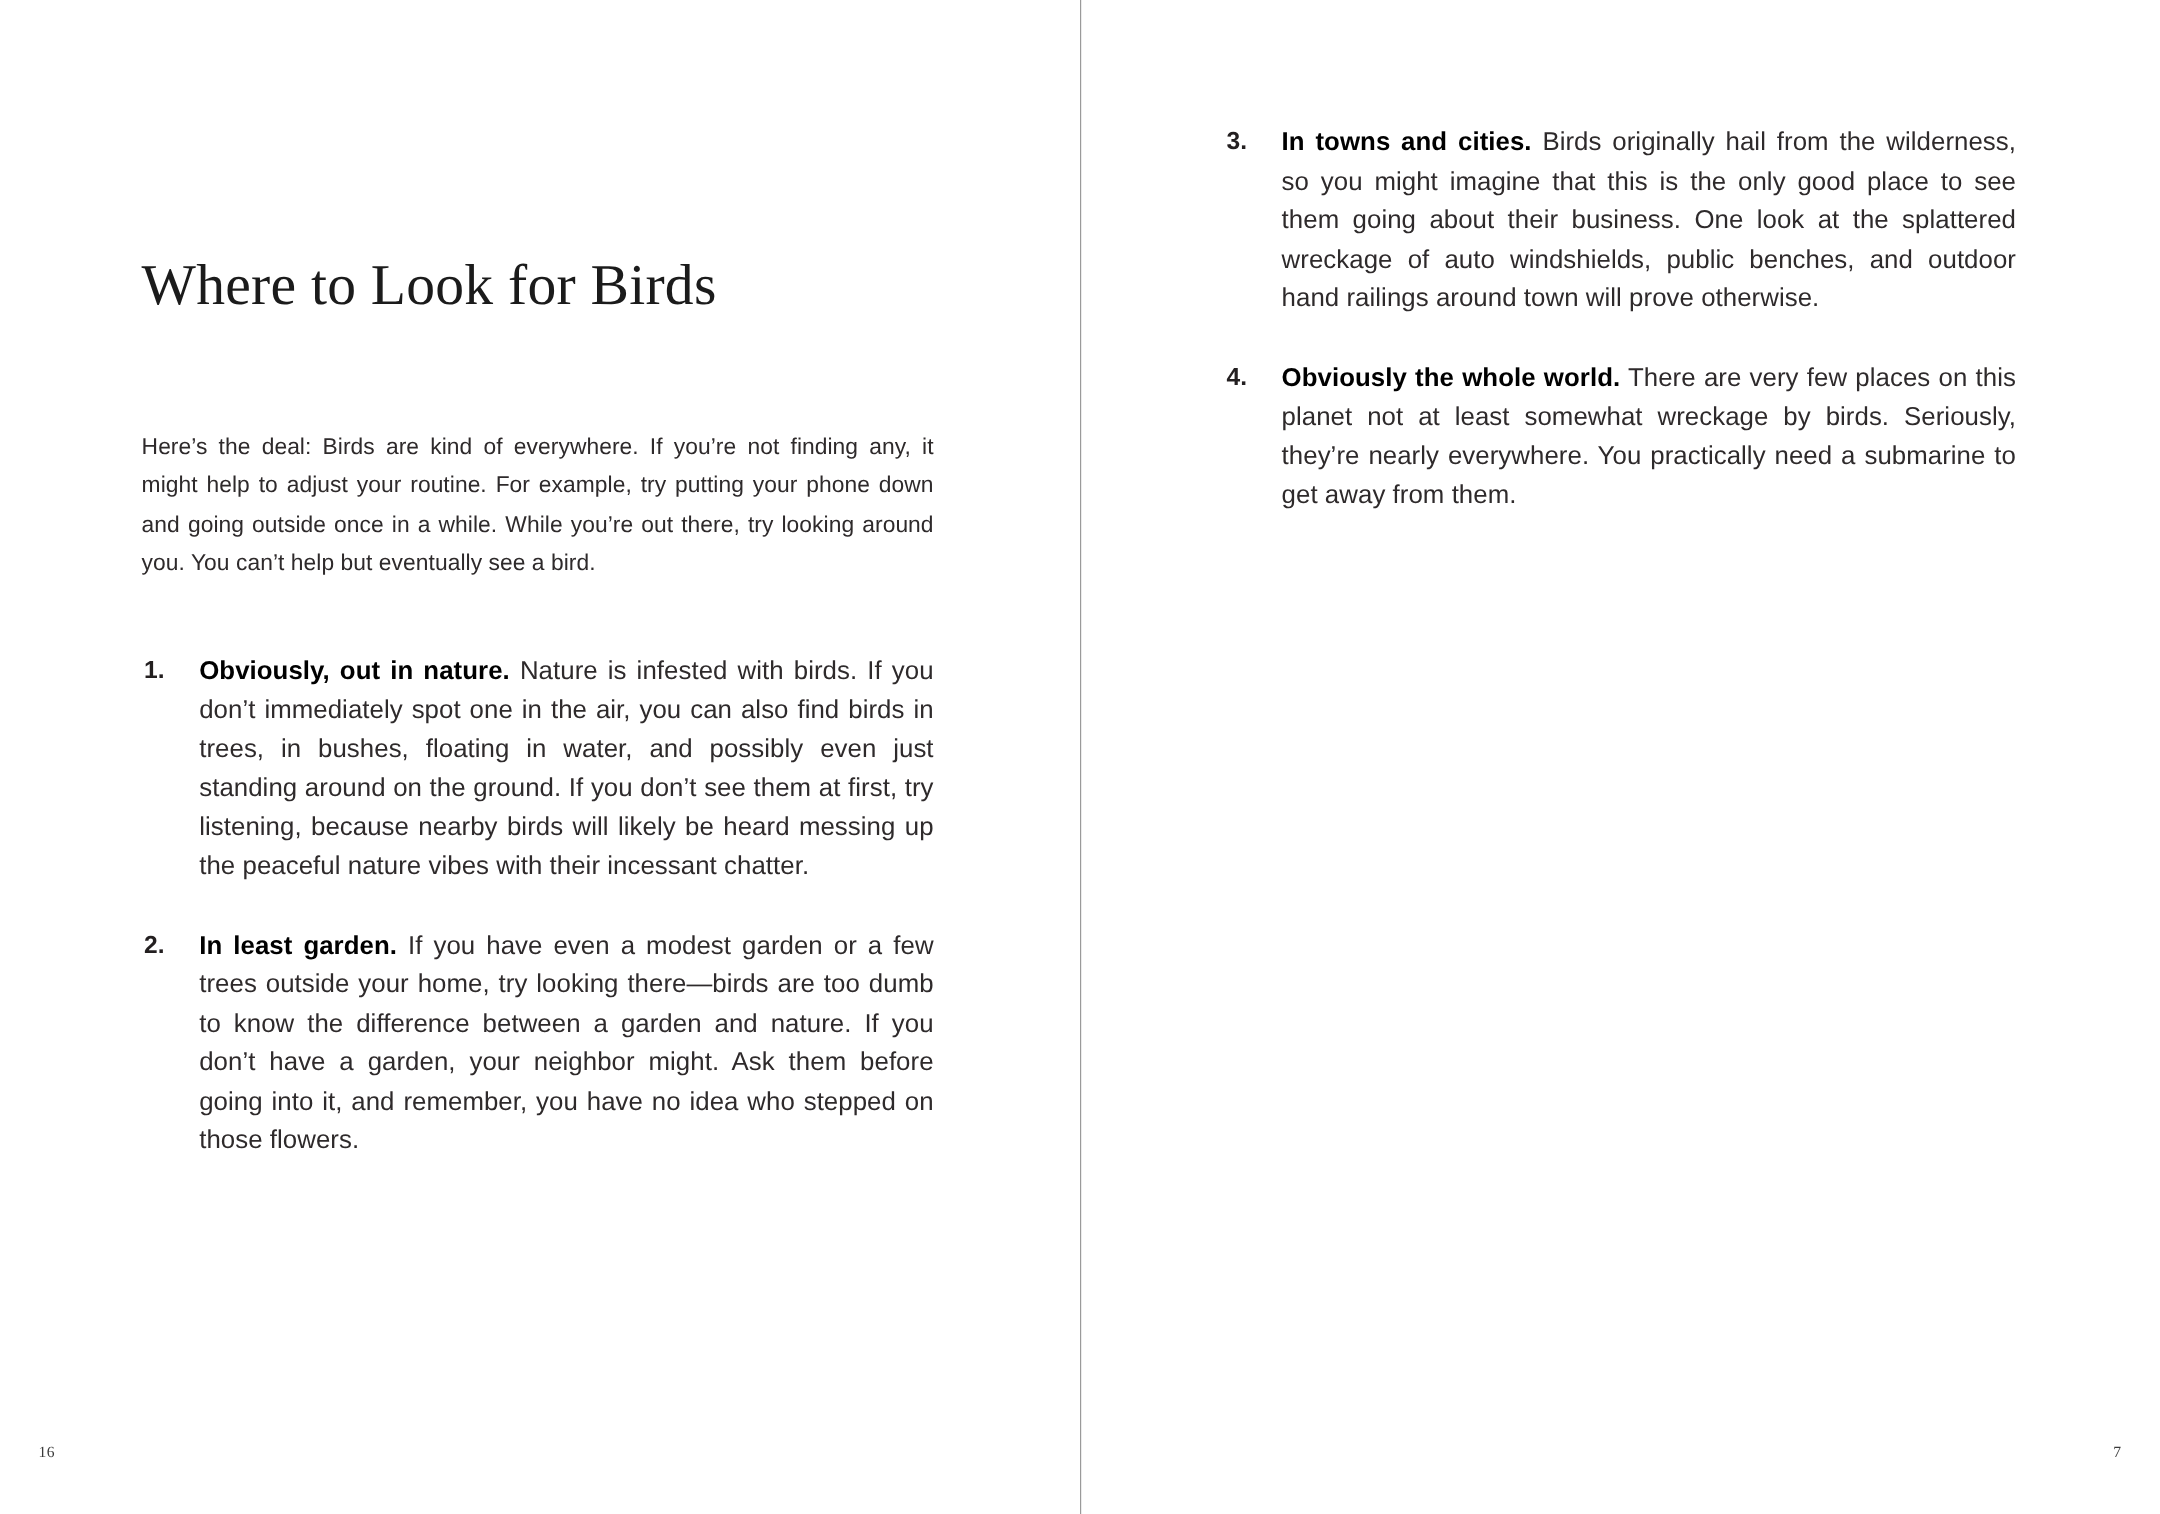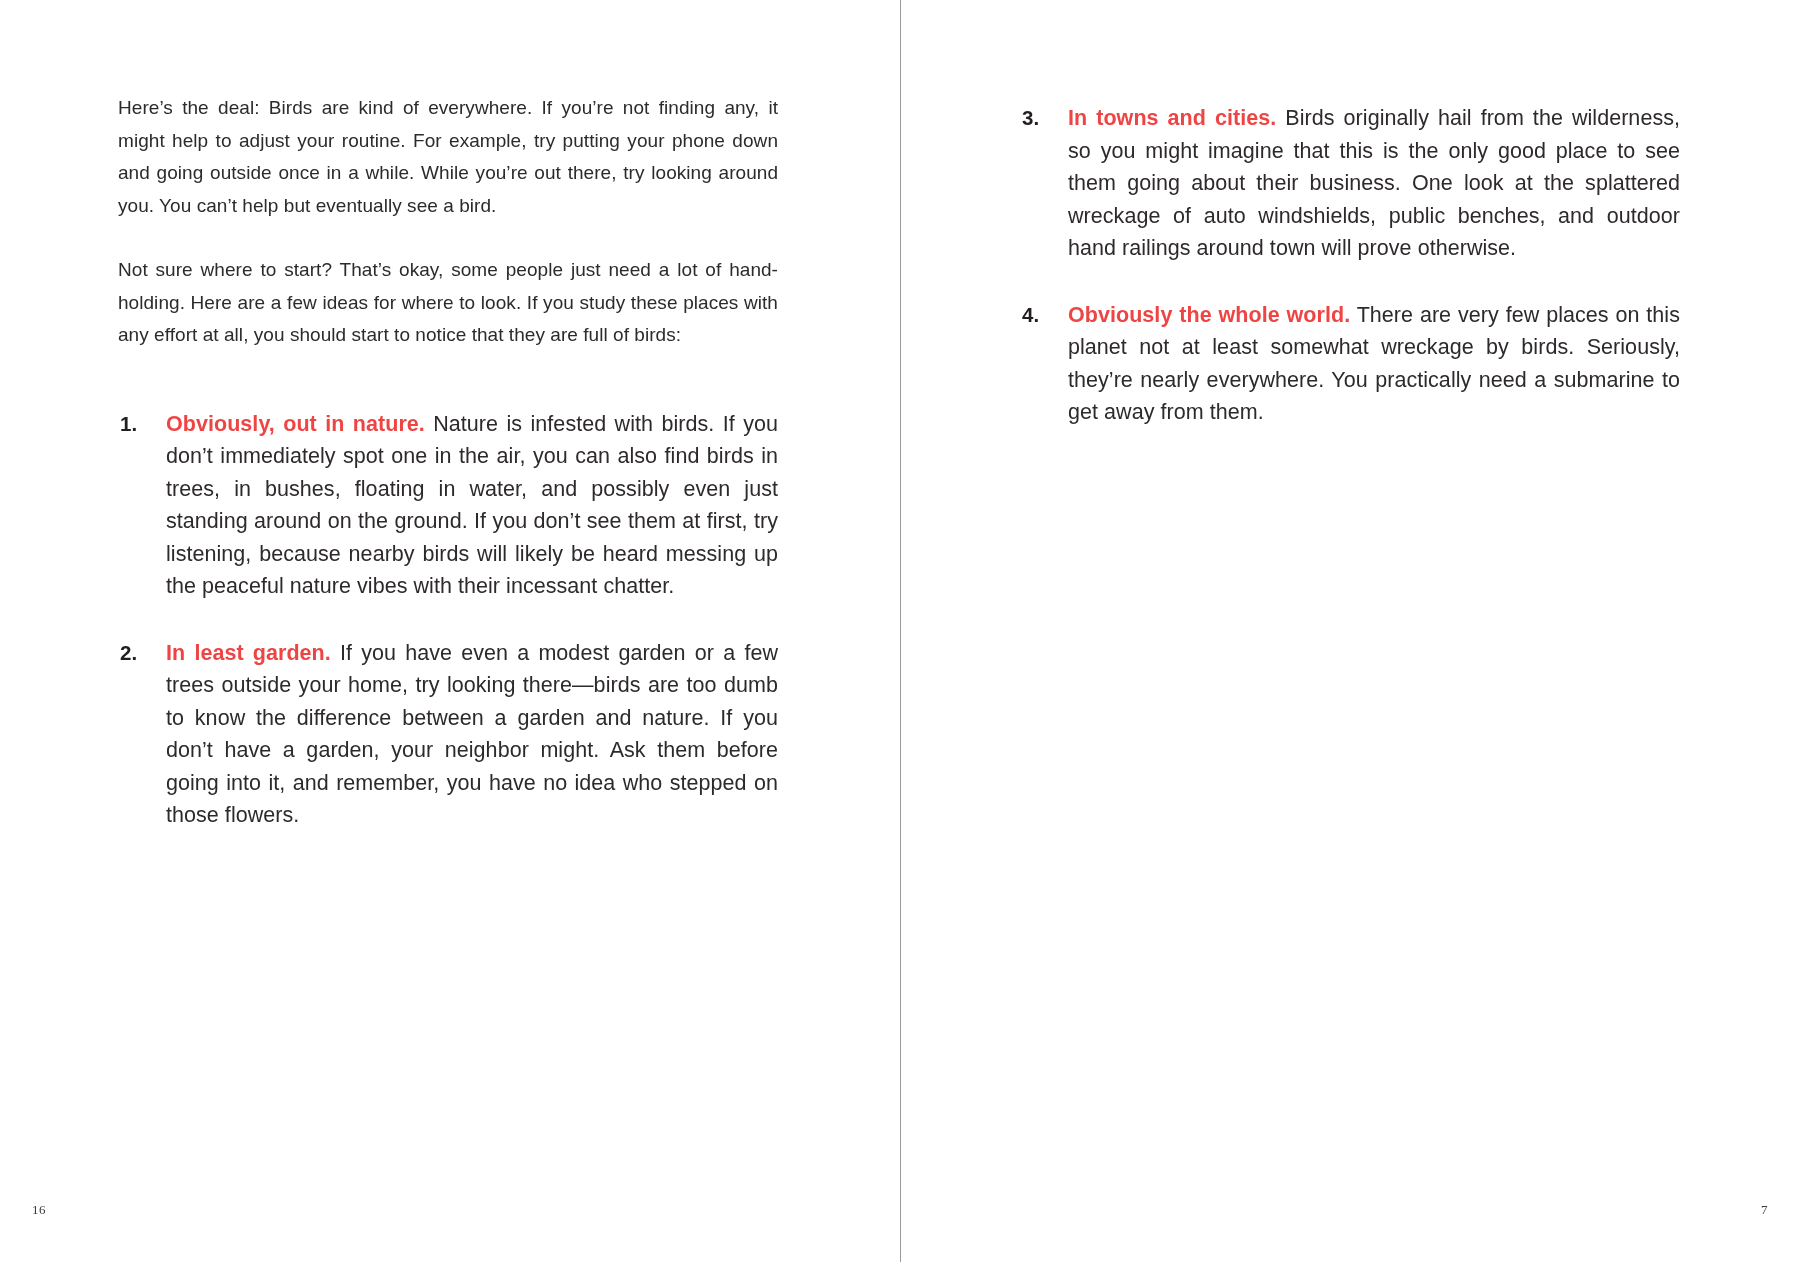--- a/index.html
+++ b/index.html
@@ -87,21 +87,21 @@
   ol.idea-list li .num {
     position: absolute;
     left: 2px;
     top: 0;
     font-weight: 700;
     font-size: 20.5px;
     color: #231f20;
   }
   .lead-in {
     font-weight: 700;
-    color: #ef4444;
+    color: #000000;
   }
   .list-top-1 { margin-top: 56px !important; }
 
   
   .page-right ol.idea-list li:first-child { margin-top: 56px; }
 
   .folio {
     position: absolute;
     bottom: 44px;
     font-family: "Liberation Serif", serif;
@@ -113,24 +113,24 @@
   .folio-right { right: 32px; }
 </style>
 </head>
 <body>
 
 <div class="spread">
 
   <div class="page page-left">
     <div class="content">
 
+      <h1 class="chapter-title">Where to Look for Birds</h1>
 
       <p class="body-text first-para">Here’s the deal: Birds are kind of everywhere. If you’re not finding any, it might help to adjust your routine. For example, try putting your phone down and going outside once in a while. While you’re out there, try looking around you. You can’t help but eventually see a bird.</p>
 
-      <p class="body-text second-para">Not sure where to start? That’s okay, some people just need a lot of hand-holding. Here are a few ideas for where to look. If you study these places with any effort at all, you should start to notice that they are full of birds:</p>
 
       <ol class="idea-list">
         <li class="list-top-1">
           <span class="num">1.</span>
           <span class="lead-in">Obviously, out in nature.</span><span> Nature is infested with birds. If you don’t immediately spot one in the air, you can also find birds in trees, in bushes, floating in water, and possibly even just standing around on the ground. If you don’t see them at first, try listening, because nearby birds will likely be heard messing up the peaceful nature vibes with their incessant chatter.</span>
         </li>
         <li>
           <span class="num">2.</span>
           <span class="lead-in">In least garden.</span><span> If you have even a modest garden or a few trees outside your home, try looking there—birds are too dumb to know the difference between a garden and nature. If you don’t have a garden, your neighbor might. Ask them before going into it, and remember, you have no idea who stepped on those flowers.</span>
         </li>

